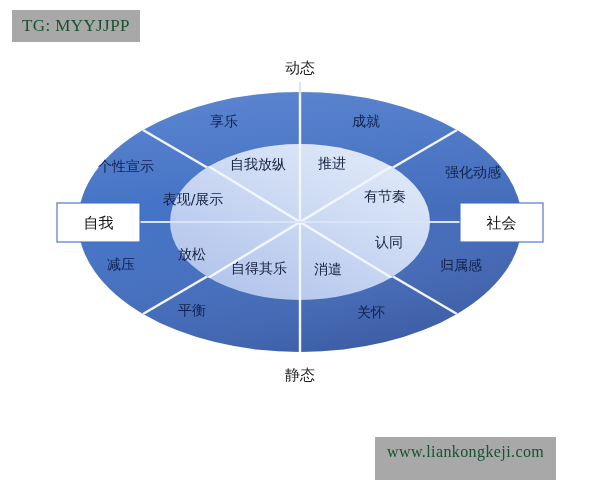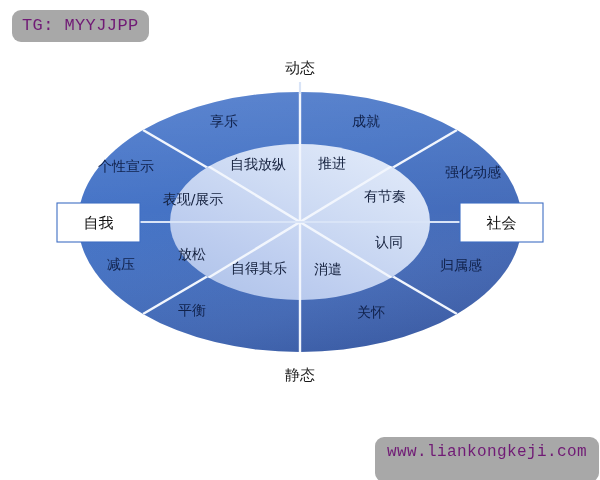--- a/index.html
+++ b/index.html
@@ -20,28 +20,27 @@
     left: 0;
     top: 0;
     width: 600px;
     height: 480px;
   }
 
   
   .badge {
     position: absolute;
     background: #a8a8a8;
-    color: #701a75;
+    color: #14532d;
     font-size: 17px;
     line-height: 1;
     letter-spacing: 0.4px;
     padding: 7px 10px 8px 10px;
     white-space: nowrap;
-    font-family: Liberation Mono, monospace;
-    border-radius: 9px;
+    font-family: Liberation Serif, serif;
   }
   #tg-badge {
     left: 12px;
     top: 10px;
   }
   #wm-badge {
     left: 375px;
     top: 437px;
     font-size: 16px;
     padding: 7px 12px 22px 12px;

